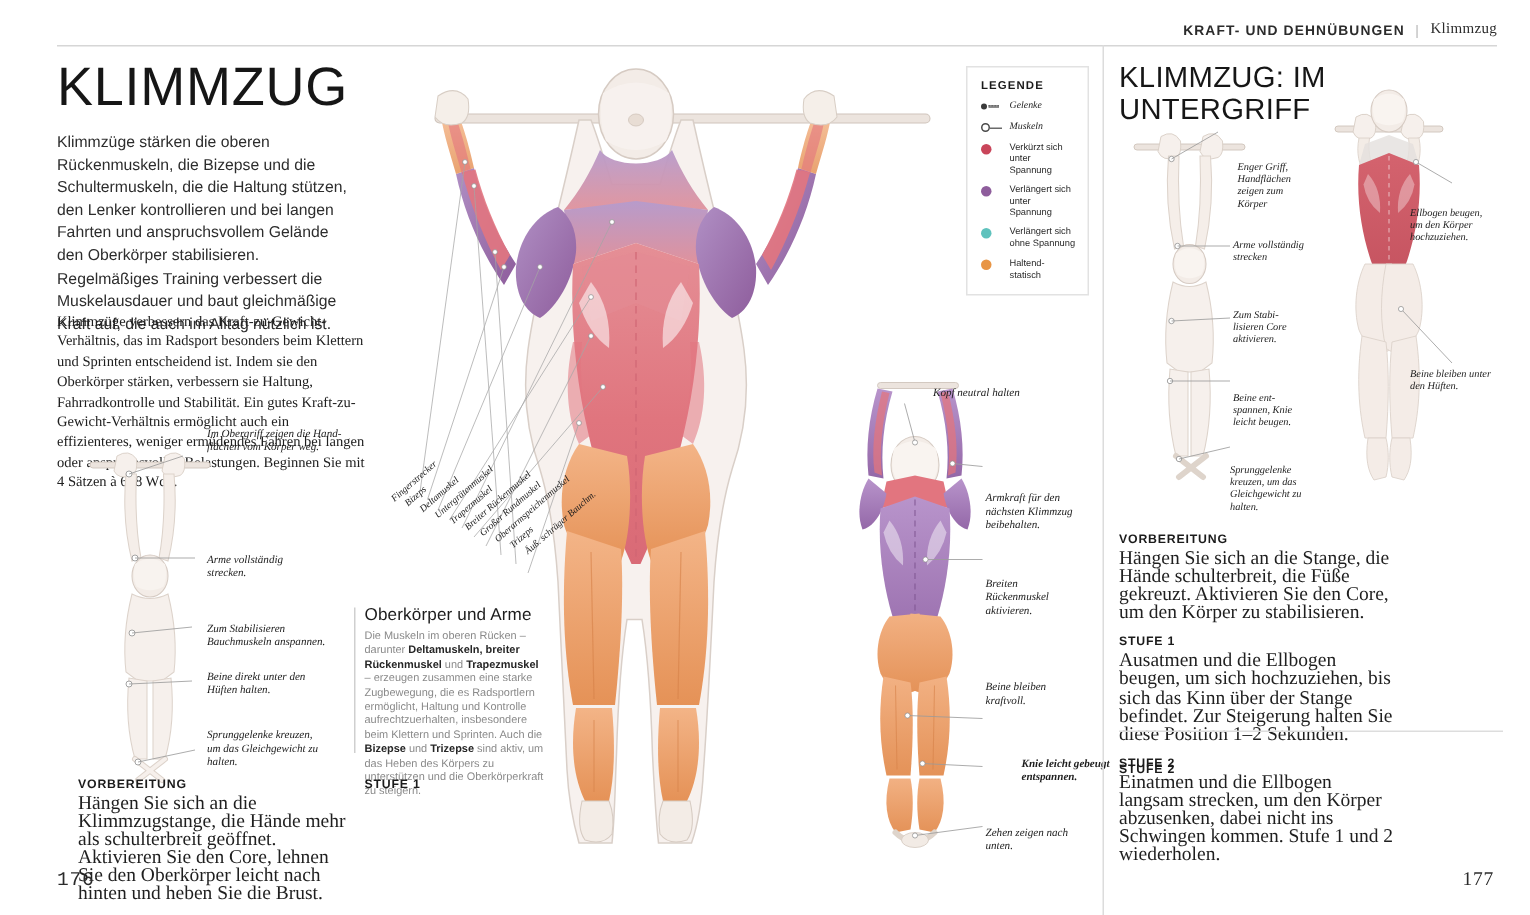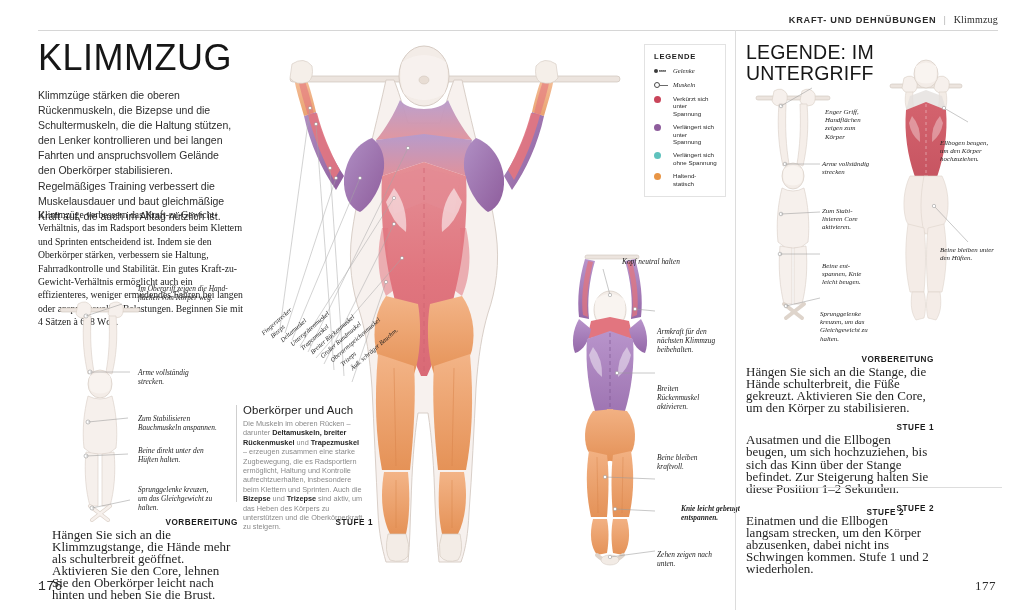--- a/index.html
+++ b/index.html
@@ -33,21 +33,21 @@
     font-size:10.5px;line-height:15.1px;color:#2d2d2d;
   }
   .body-serif{
     position:absolute;left:38px;top:208px;width:205px;
     font-family:"Liberation Serif",serif;
     font-size:9.7px;line-height:13.4px;color:#202020;text-align:left;
   }
 
   
   .blk-label{
-    font-size:8.2px;font-weight:700;letter-spacing:.55px;color:#1b1b1b;margin-bottom:2px;text-align:right;
+    font-size:8.2px;font-weight:700;letter-spacing:.55px;color:#1b1b1b;margin-bottom:2px;
   }
   .blk-serif{
     font-family:"Liberation Serif",serif;font-size:13px;line-height:12.1px;color:#1f1f1f;
   }
 
   .prep-left{position:absolute;left:52px;top:518px;width:186px;}
   .stufe-mid{position:absolute;left:243px;top:518px;width:130px;}
 
   .upper-box{position:absolute;left:243px;top:404px;width:122px;}
   .upper-box .hdr{
@@ -433,35 +433,35 @@
   </div>
 
   <div class="ann" style="left:622px;top:258px;width:62px;">Kopf neutral halten</div>
   <div class="ann" style="left:657px;top:328px;width:66px;">Armkraft für den nächsten Klimmzug beibehalten.</div>
   <div class="ann" style="left:657px;top:385px;width:64px;">Breiten Rückenmuskel aktivieren.</div>
   <div class="ann" style="left:657px;top:454px;width:62px;">Beine bleiben kraftvoll.</div>
   <div class="ann" style="left:681px;top:505px;width:62px;font-weight:bold;">Knie leicht gebeugt entspannen.</div>
   <div class="ann" style="left:657px;top:551px;width:64px;">Zehen zeigen nach unten.</div>
 
   <div class="upper-box">
-    <div class="hdr">Oberkörper und Auch</div>
+    <div class="hdr">Oberkörper und Arme</div>
     <div class="bdy" id="ub-text"><span>Die Muskeln im oberen Rücken – darunter </span><b>Deltamuskeln, breiter Rückenmuskel</b><span> und </span><b>Trapezmuskel</b><span> – erzeugen zusammen eine starke Zugbewegung, die es Radsportlern ermöglicht, Haltung und Kontrolle aufrechtzuerhalten, insbesondere beim Klettern und Sprinten. Auch die </span><b>Bizepse</b><span> und </span><b>Trizepse</b><span> sind aktiv, um das Heben des Körpers zu unterstützen und die Oberkörperkraft zu steigern.</span></div>
   </div>
 
   <div class="prep-left">
     <div class="blk-label">VORBEREITUNG</div>
     <div class="blk-serif">Hängen Sie sich an die Klimmzugstange, die Hände mehr als schulterbreit geöffnet. Aktivieren Sie den Core, lehnen Sie den Oberkörper leicht nach hinten und heben Sie die Brust.</div>
   </div>
 
   <div class="stufe-mid">
     <div class="blk-label">STUFE 1</div>
   </div>
 
   <div class="panel-div"></div>
-  <div class="var-title">LEGENDE: IM UNTERGRIFF</div>
+  <div class="var-title">KLIMMZUG: IM UNTERGRIFF</div>
 
   <div class="fig" style="left:756px;top:86px;">
     <svg width="74" height="240" viewBox="0 0 74 240">
       <rect x="0" y="10" width="74" height="4" rx="2" fill="#ece4de" stroke="#cfc4bb" stroke-width=".6"></rect>
       <path d="M18 5 q8 -5 13 3 q1 9 -3 11 q-9 3 -12 -4z" fill="#f6f0ec" stroke="#d8cec5" stroke-width=".6"></path>
       <path d="M46 5 q8 -5 13 3 q1 9 -3 11 q-9 3 -12 -4z" fill="#f6f0ec" stroke="#d8cec5" stroke-width=".6"></path>
       <path d="M23 18 C21 42 23 62 27 80 L33 78 C30 60 29 42 30 18 Z" fill="#f5eee9" stroke="#ddd3cb" stroke-width=".7"></path>
       <path d="M51 18 C53 42 51 62 47 80 L41 78 C44 60 45 42 44 18 Z" fill="#f5eee9" stroke="#ddd3cb" stroke-width=".7"></path>
       <ellipse cx="37" cy="90" rx="11" ry="13" fill="#f3ece7" stroke="#d6cbc3" stroke-width=".7"></ellipse>
       <path d="M28 83 q9 -7 18 0 q2 9 -1 14 q-8 5 -16 0 q-3 -5 -1 -14z" fill="#f9f4f0"></path>

